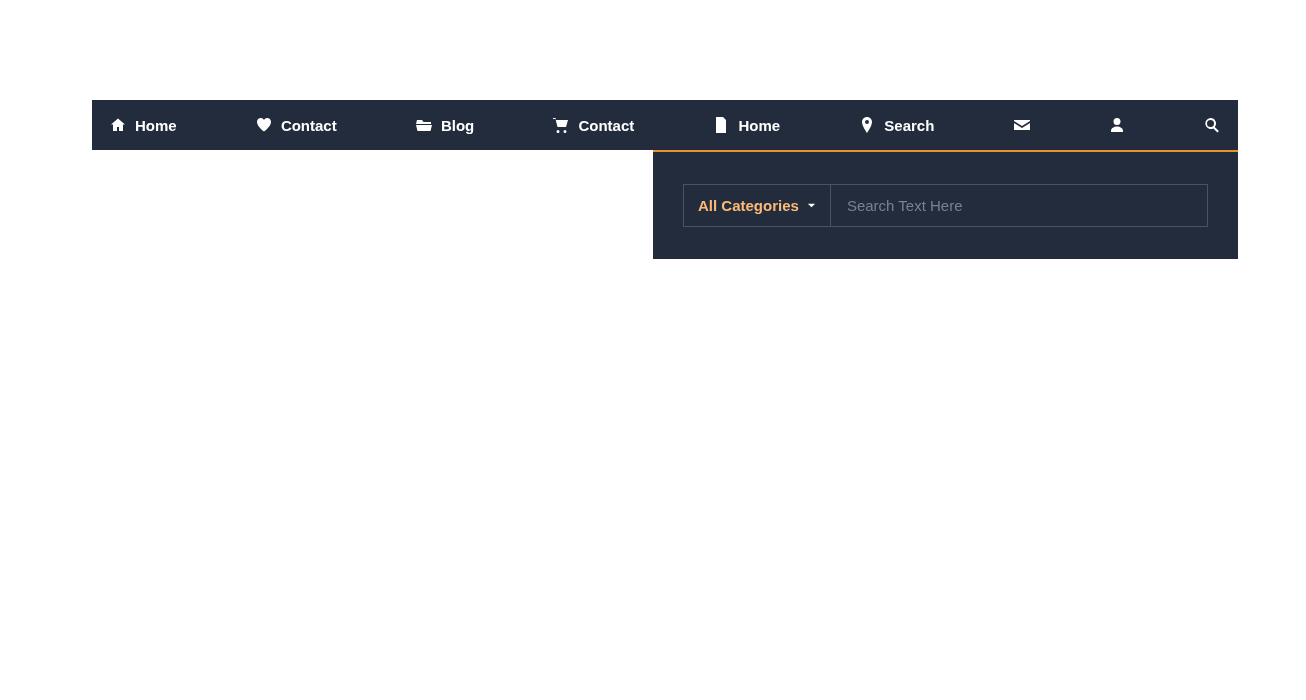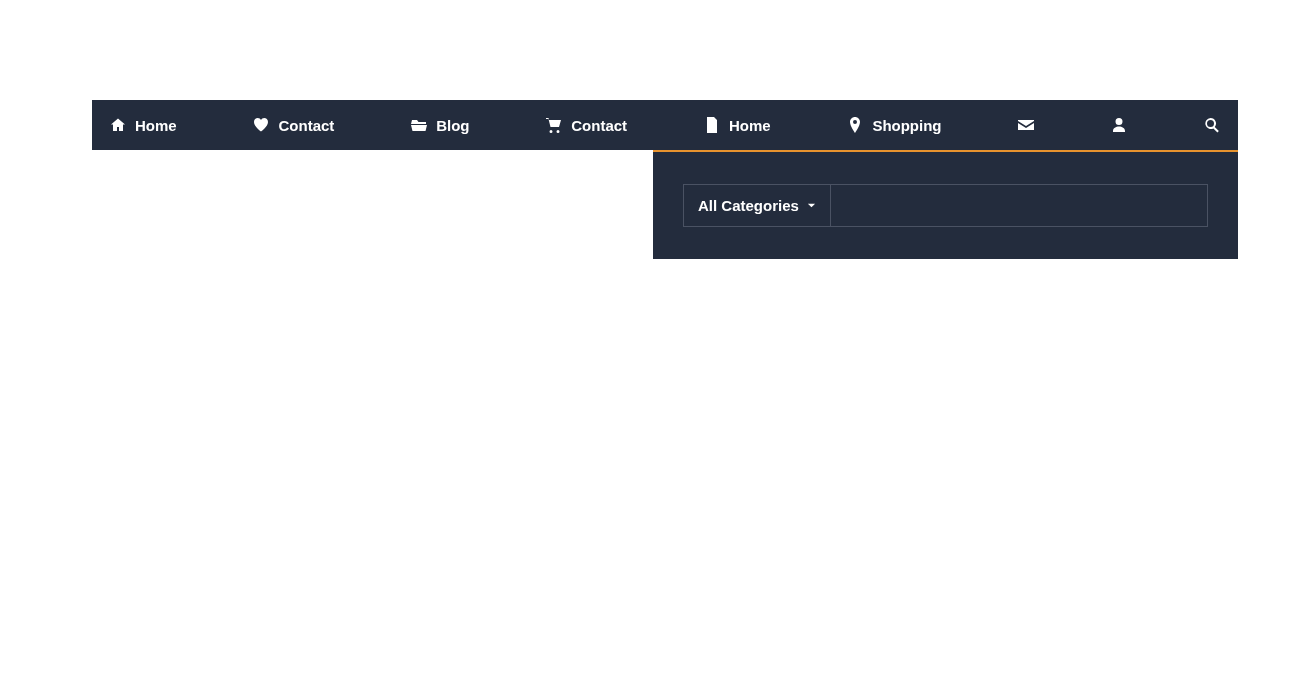--- a/index.html
+++ b/index.html
@@ -82,21 +82,21 @@
       padding: 32px 30px;
     }
     
     .search-row {
       display: flex;
       width: 100%;
       border: 1px solid #4a5263;
     }
     
     .category-select {
-      color: #ffffff;
+      color: #fdba74;
       background: transparent;
       border: none;
       border-right: 1px solid #4a5263;
       padding: 12px 14px;
       font-size: 15px;
       font-weight: 600;
       display: flex;
       align-items: center;
       gap: 8px;
       cursor: pointer;
@@ -172,21 +172,21 @@
             </svg>
         </span>
         <span>Home</span>
       </li>
       <li class="nav-item">
         <span class="nav-icon">
           <svg viewBox="0 0 16 16">
               <path d="M8 0C5.2 0 3 2.2 3 5c0 4 5 11 5 11s5-7 5-11c0-2.8-2.2-5-5-5zm0 7a2 2 0 110-4 2 2 0 010 4z"></path>
             </svg>
         </span>
-        <span>Shopping</span>
+        <span>Search</span>
       </li>
       <li class="icon-only">
         <span style="display:inline-flex;width:16px;height:16px;">
           <svg viewBox="0 0 16 16">
               <path d="M0 3h16v1L8 9 0 4V3zm0 3l8 5 8-5v7H0V6z"></path>
             </svg>
         </span>
       </li>
       <li class="icon-only">
         <span style="display:inline-flex;width:16px;height:16px;">
@@ -209,16 +209,17 @@
     <div class="search-panel">
       <div class="search-row">
         <button class="category-select">
           <span>All Categories</span>
           <span class="chevron">
             <svg viewBox="0 0 10 10">
                 <path d="M1 3l4 4 4-4z"></path>
               </svg>
           </span>
         </button>
+        <input type="text" class="search-input" placeholder="Search Text Here" style="">
       </div>
     </div>
   </div>
 </div>
 
 </body></html>

